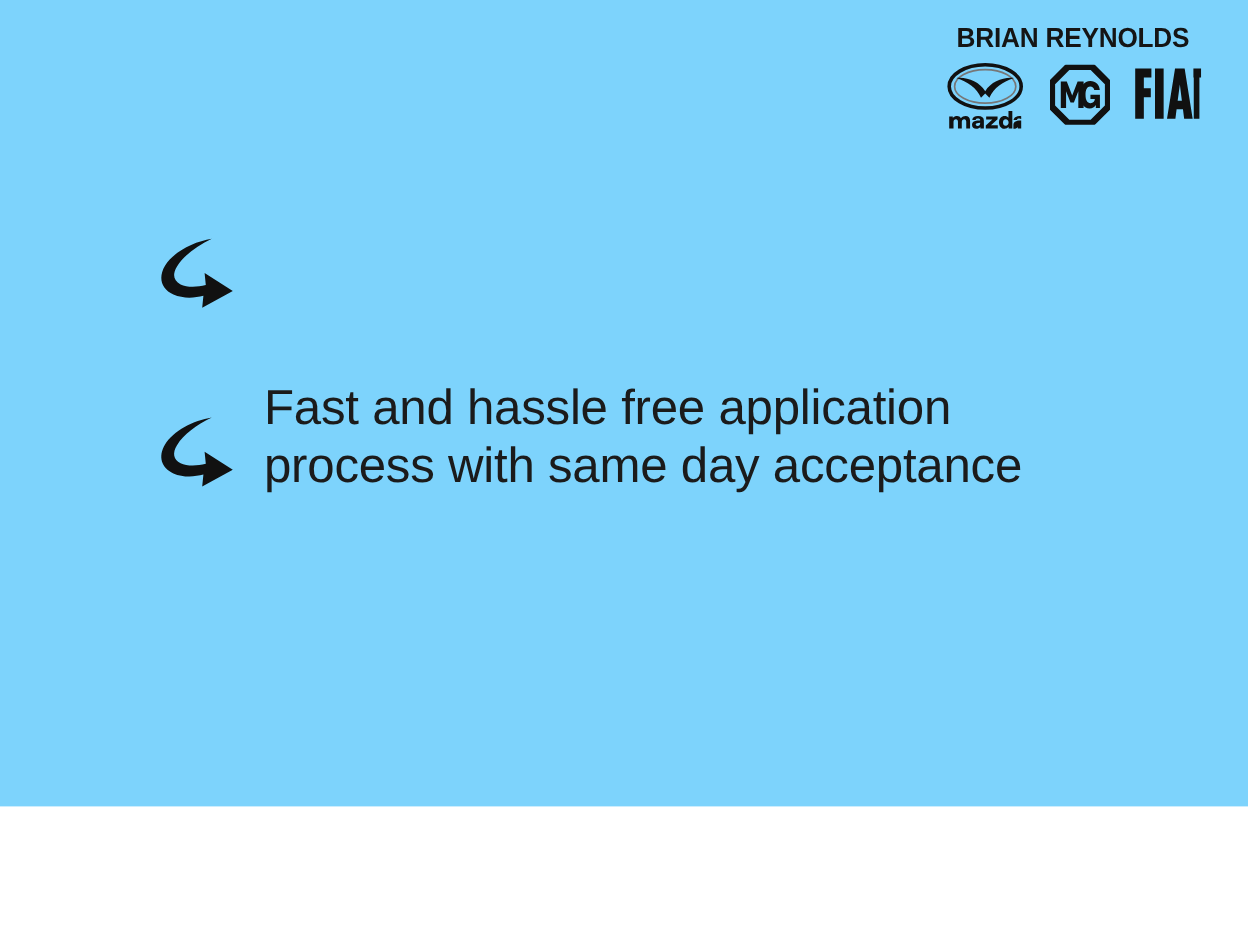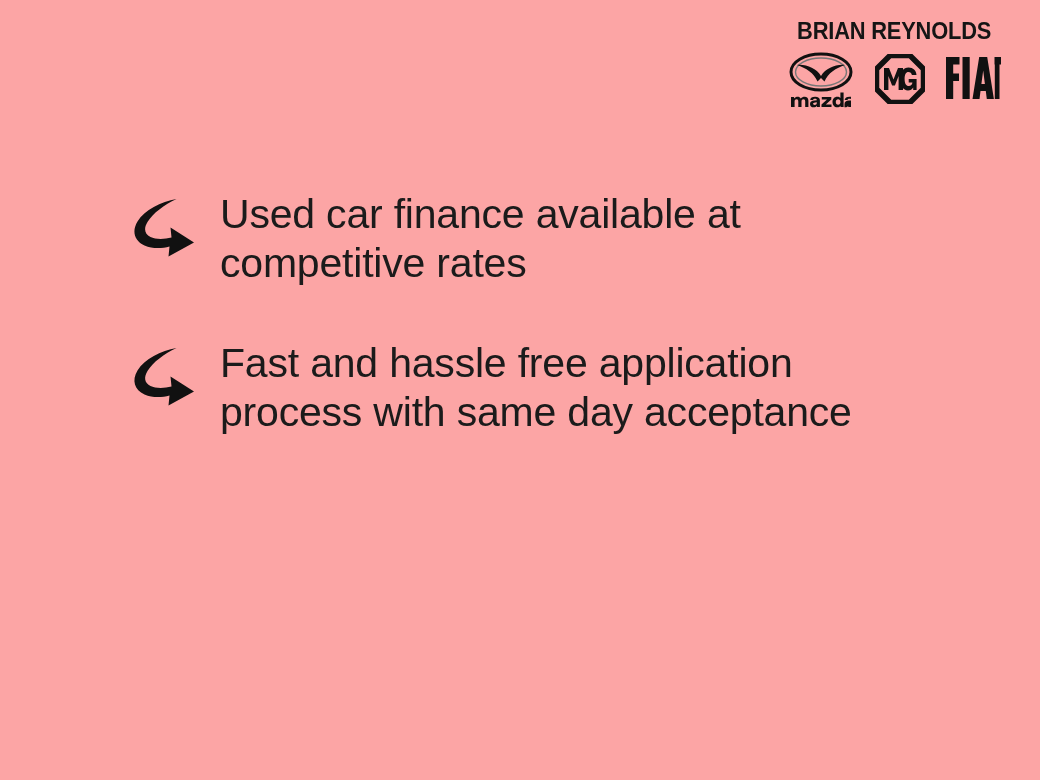--- a/index.html
+++ b/index.html
@@ -13,22 +13,22 @@
     background: #ffffff;
     font-family: "Liberation Sans", sans-serif;
     overflow: hidden;
     position: relative;
     -webkit-font-smoothing: antialiased;
   }
 
   .slide {
     position: relative;
     width: 1040px;
-    height: 780px;
-    background: #fca5a5;
+    height: 672px;
+    background: #7dd3fc;
   }
 
   
   .brand-block {
     position: absolute;
     top: 20px;
     right: 38px;
     width: 215px;
     display: flex;
     flex-direction: column;
@@ -75,21 +75,21 @@
     top: 188px;
     width: 820px;
   }
 
   .bullet-row {
     display: flex;
     flex-direction: row;
     align-items: flex-start;
     margin-bottom: 49px;
   }
-  .bullet-row:last-child { margin-bottom: 0; }
+  .bullet-row:last-child { margin-bottom: 0; align-items: flex-end; }
 
   .bullet-arrow {
     flex: 0 0 auto;
     width: 70px;
     height: 70px;
     margin-top: 6px;
     margin-right: 22px;
   }
   .bullet-arrow svg { display: block; }
 
@@ -211,21 +211,20 @@
                    C 24.5 55, 34 54.5, 41.5 52.5
                    L 40.5 62.5
                    L 66 48.5
                    L 42.5 33.5
                    L 43.5 43.5
                    C 36 45.5, 27.5 45.5, 22.5 43
                    C 16.5 40, 15.5 34.5, 19.5 28
                    C 25 19, 36 11, 48.5 5 Z" fill="#111111"></path>
         </svg>
       </span>
-      <div class="bullet-text">Used car finance available at competitive rates</div>
     </div>
 
 
     <div class="bullet-row">
       <span class="bullet-arrow">
         <svg width="70" height="70" viewBox="0 0 70 70" aria-hidden="true">
           <path d="M48.5 5
                    C 33 7.5, 16.5 16, 9.5 27.5
                    C 3.5 37.5, 6.5 47, 16.5 51.5
                    C 24.5 55, 34 54.5, 41.5 52.5

